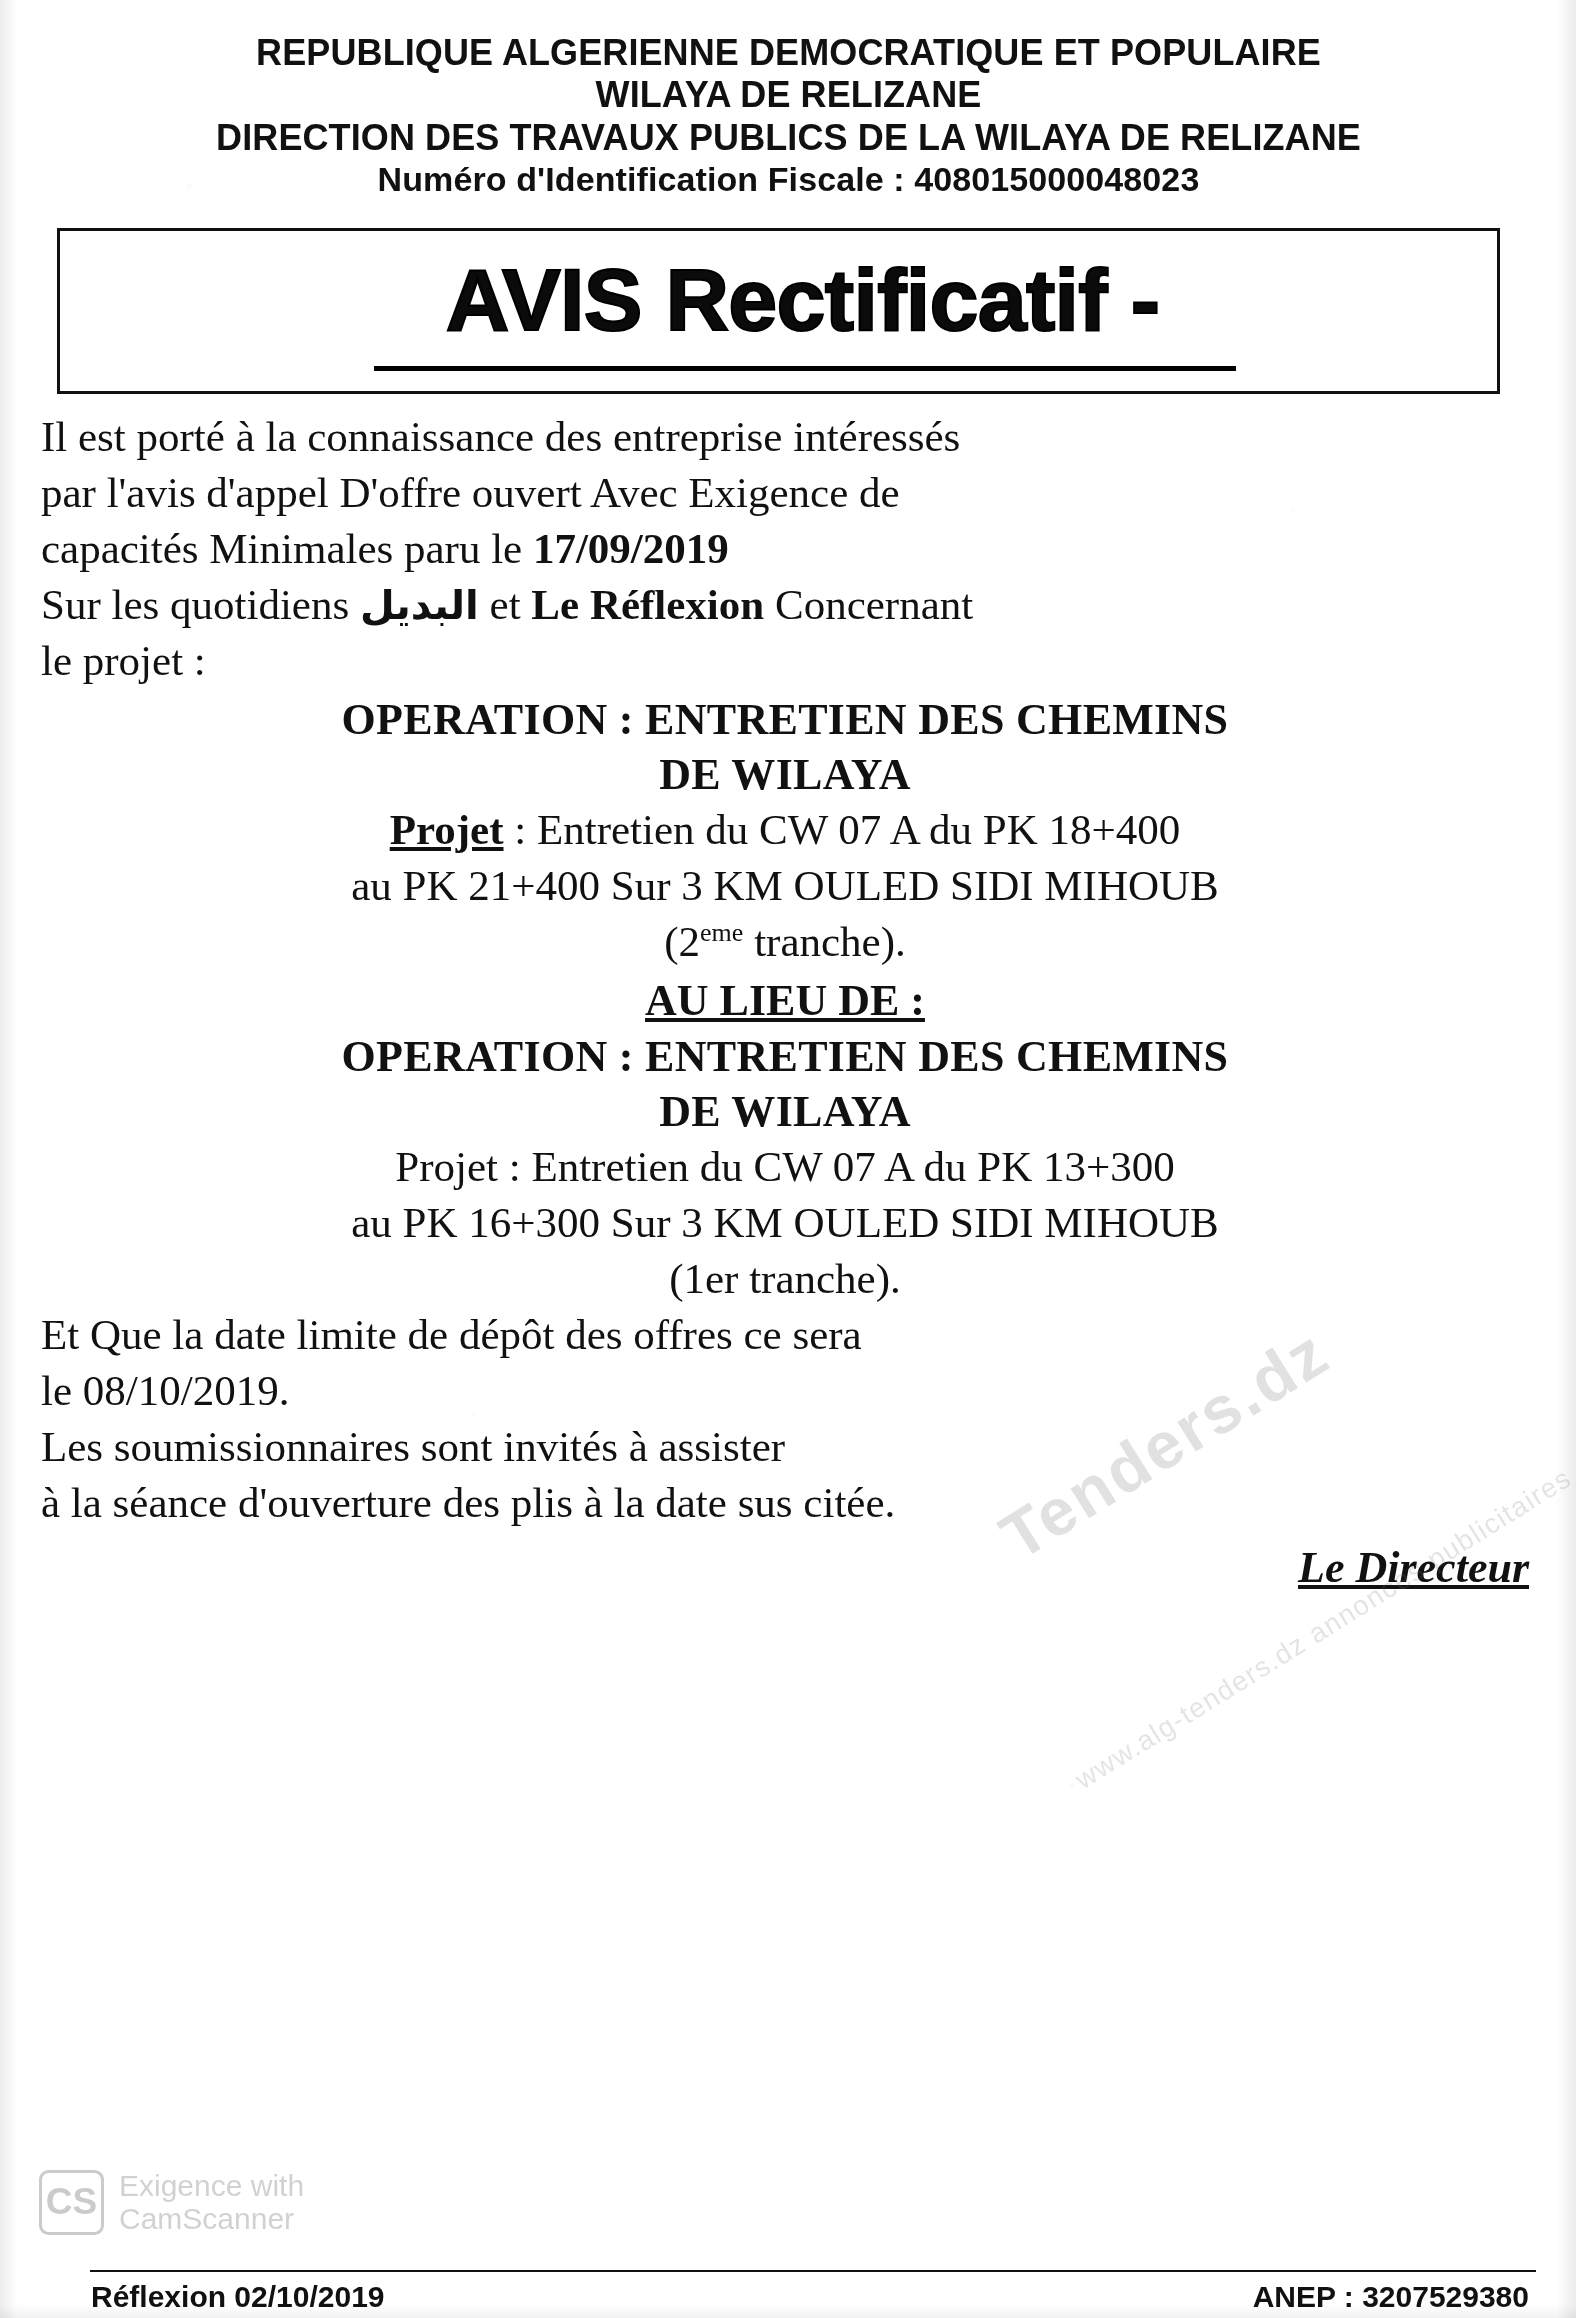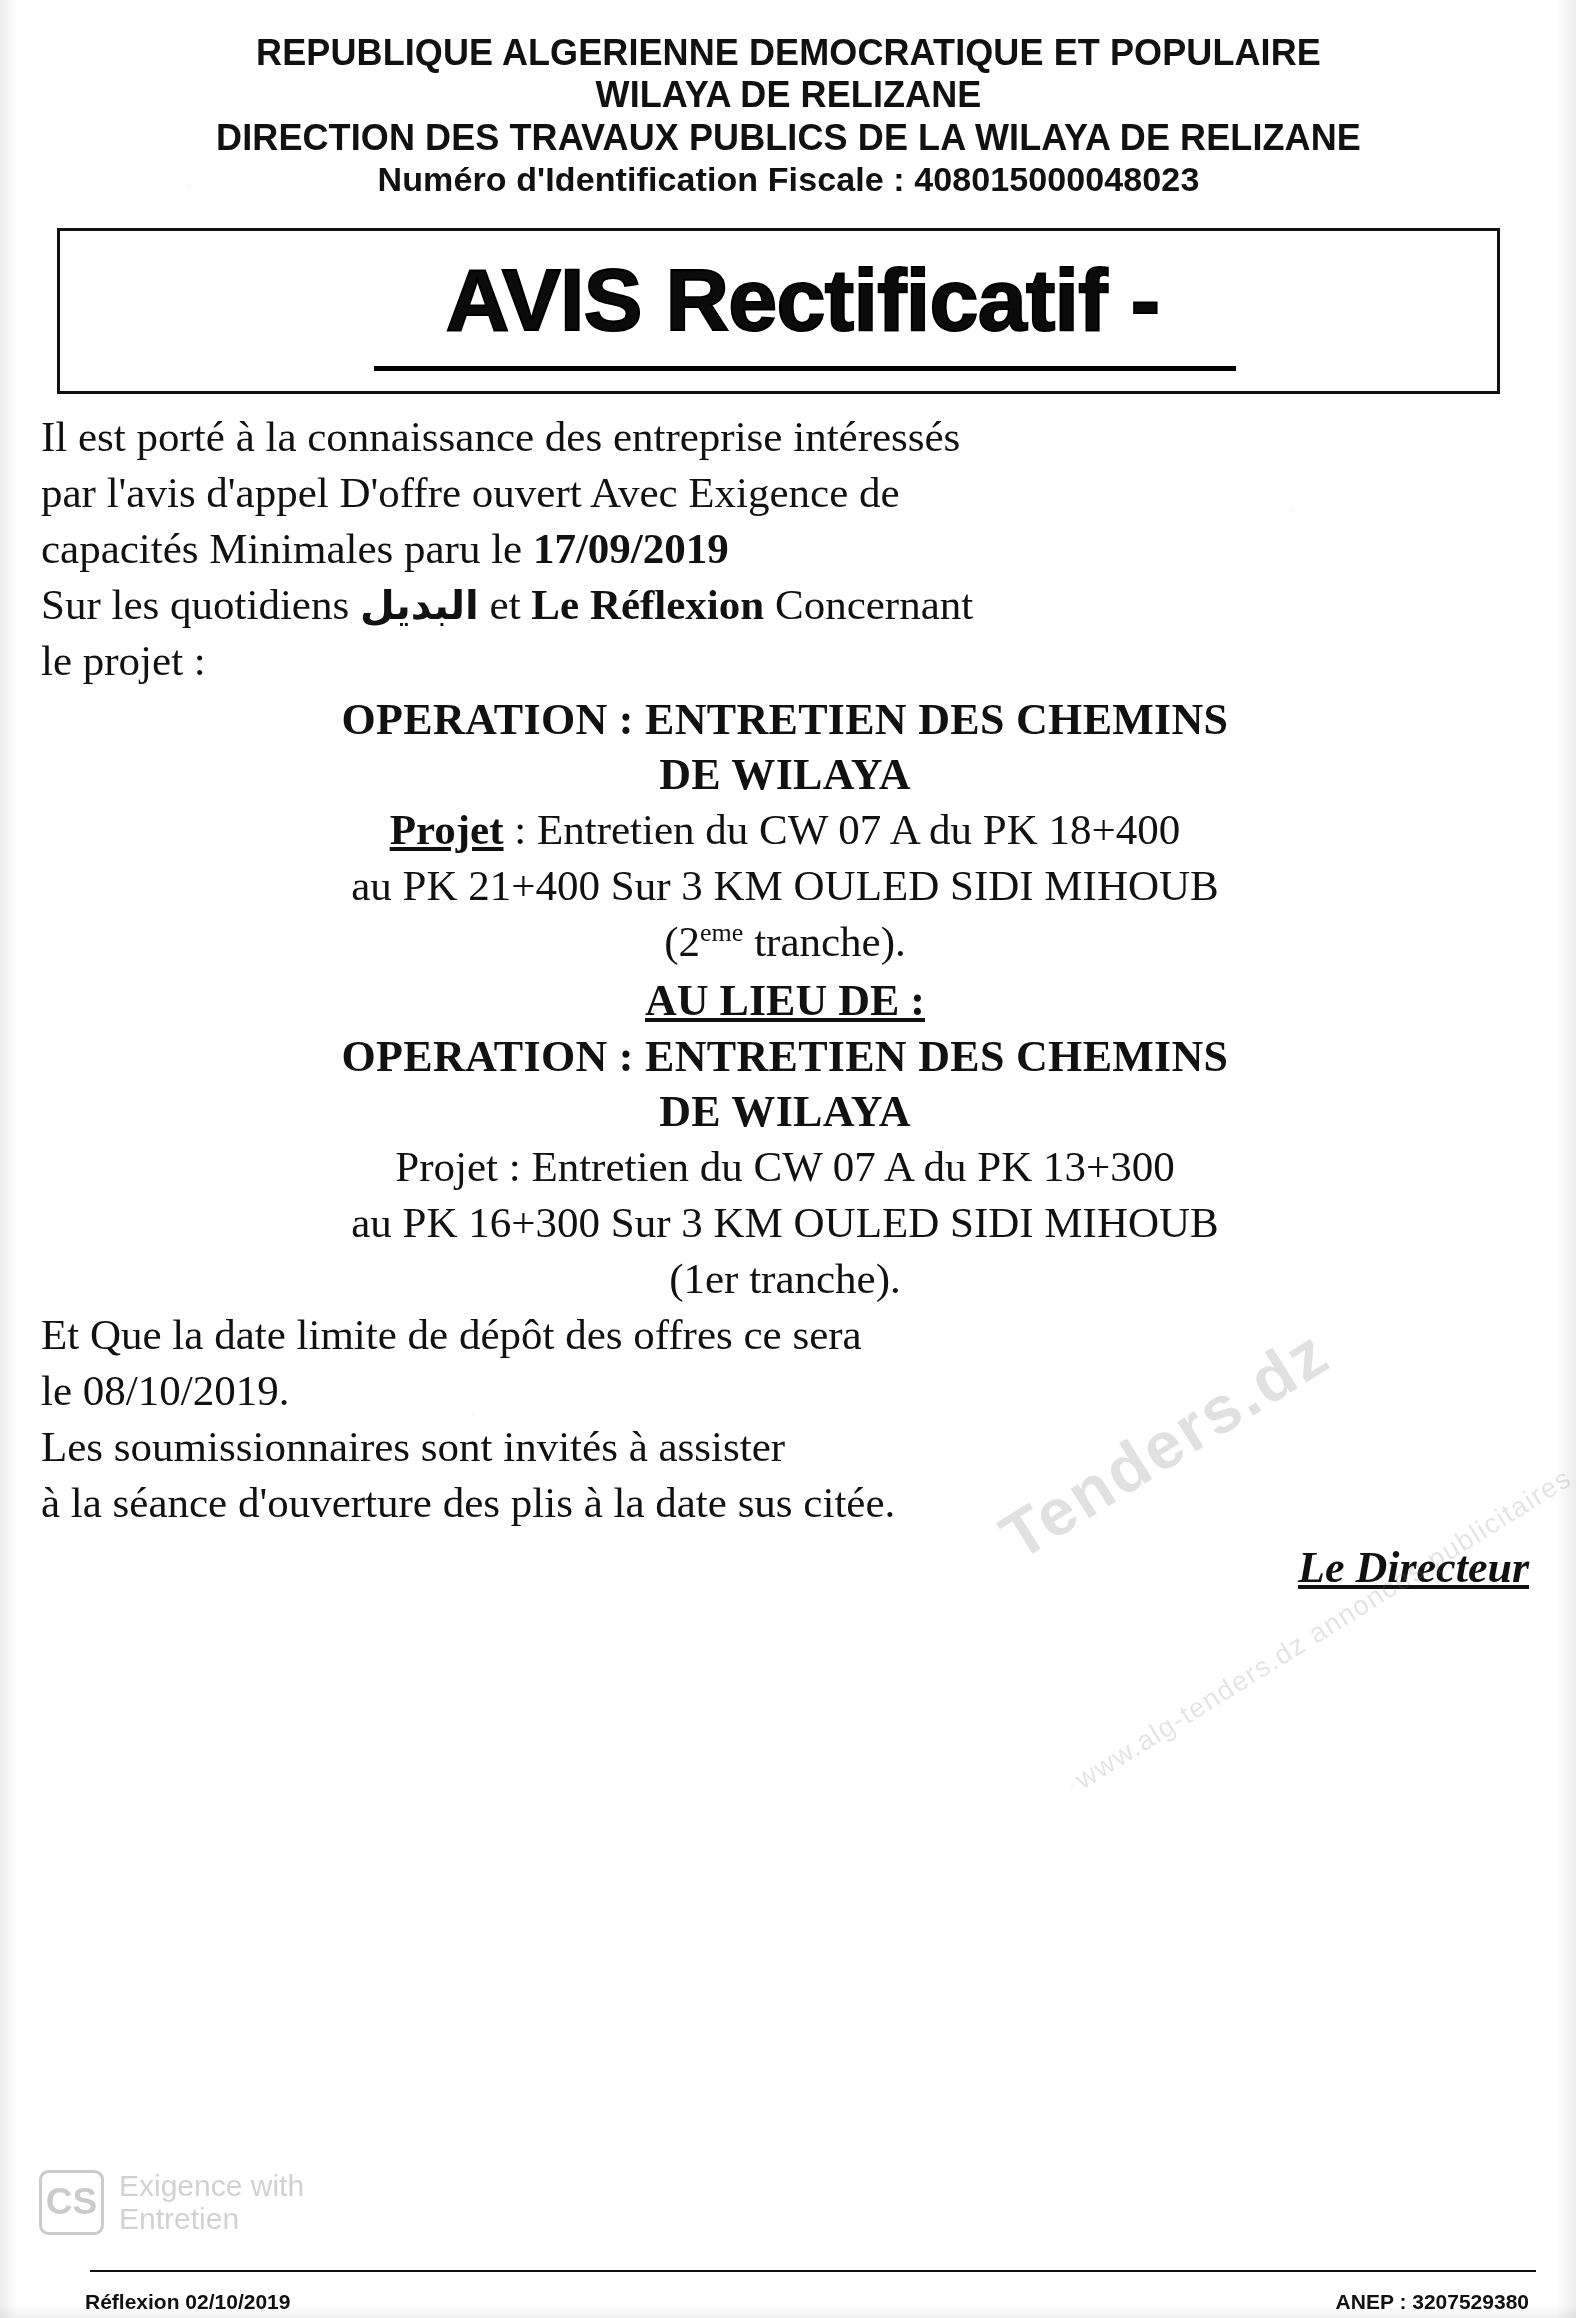--- a/index.html
+++ b/index.html
@@ -131,28 +131,28 @@
   
   .footer-rule {
     position: absolute;
     left: 90px;
     right: 41px;
     bottom: 47px;
     border-bottom: 2.8px solid #111;
   }
   .footer {
     position: absolute;
-    left: 85px;
+    left: 91px;
     right: 48px;
     bottom: 5.5px;
     display: flex;
     justify-content: space-between;
     font-family: "Liberation Sans", sans-serif;
     font-weight: bold;
-    font-size: 21px;
+    font-size: 30px;
   }
 
   
   .cam {
     position: absolute;
     left: 39px;
     bottom: 83px;
     display: flex;
     align-items: center;
     gap: 15px;
@@ -280,21 +280,21 @@
 
   <div class="directeur">Le Directeur</div>
 
   <div class="wm">Tenders.dz</div>
   <div class="wm2">www.alg-tenders.dz  annonces publicitaires</div>
 
   <div class="cam">
     <div class="cam-logo">CS</div>
     <div class="cam-text">
       <div>Exigence with</div>
-      <div>Entretien</div>
+      <div>CamScanner</div>
     </div>
   </div>
 
   <div class="footer-rule"></div>
   <div class="footer">
     <span>Réflexion 02/10/2019</span>
     <span>ANEP : 3207529380</span>
   </div>
 
   <div class="edge-left"></div>

